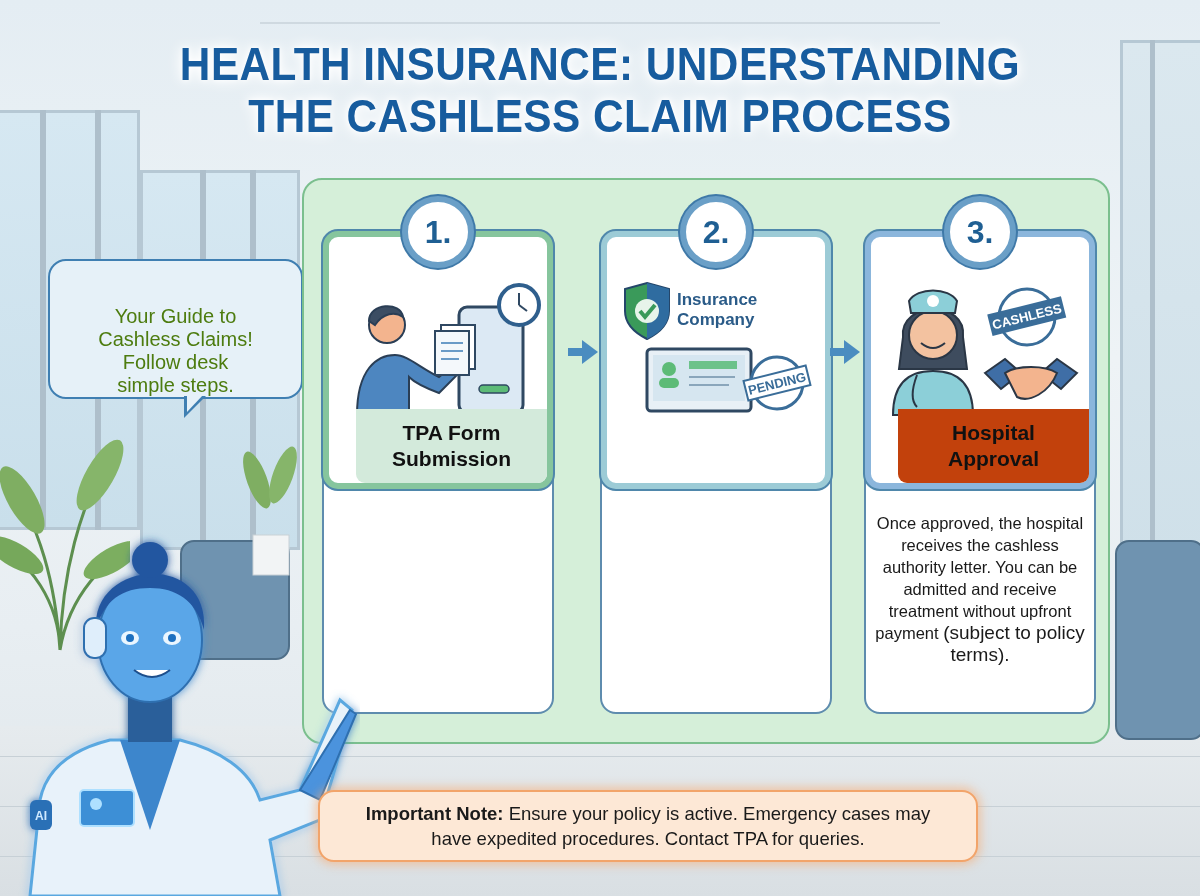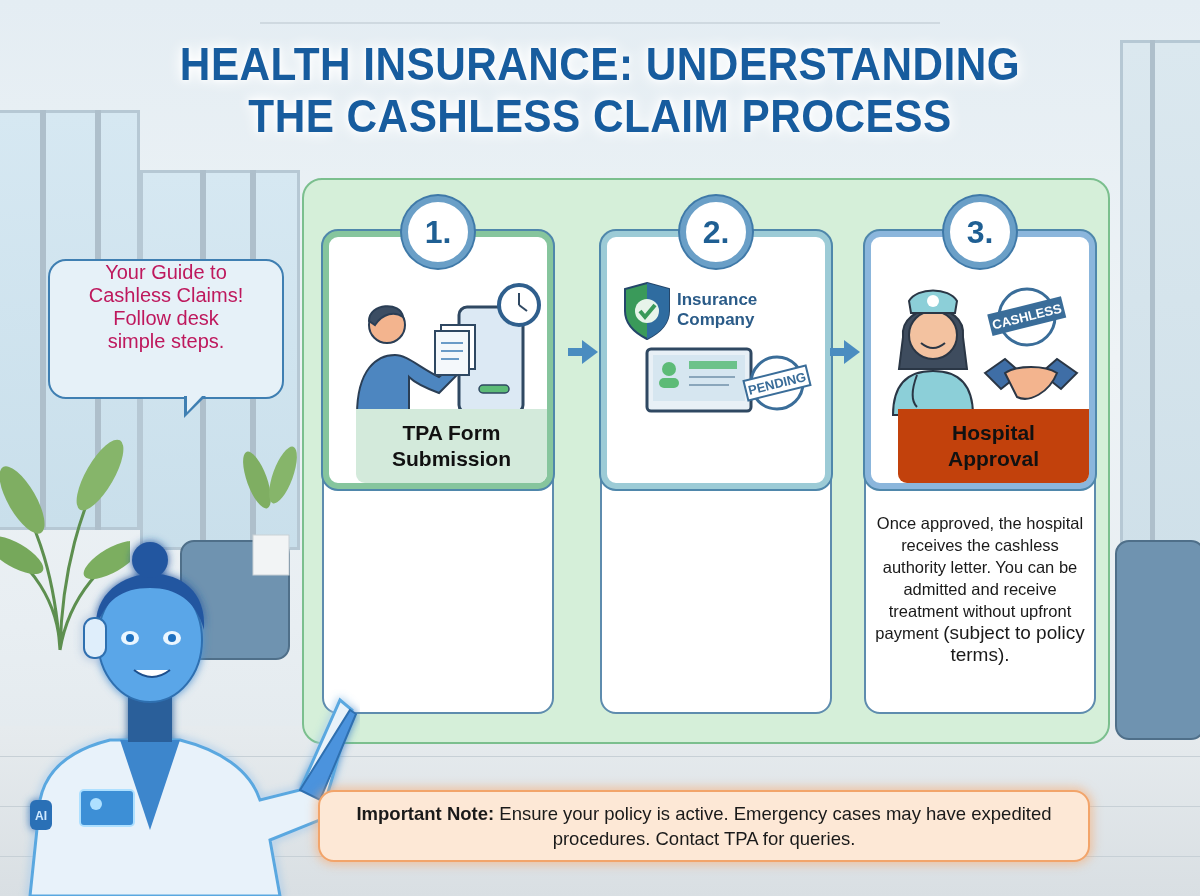--- a/index.html
+++ b/index.html
@@ -22,24 +22,24 @@
 
   .title {
     position: absolute; left: 0; right: 0; top: 38px; text-align: center;
     font-family: "Liberation Sans", sans-serif; font-weight: bold;
     font-size: 46px; line-height: 52px; color: #175c9e; letter-spacing: 0.5px;
     text-shadow: 0 0 6px #fff, 0 0 12px #fff, 0 0 18px #fff;
     transform: scaleX(0.92);
   }
 
   .speech {
-    position: absolute; left: 48px; top: 259px; width: 236px; height: 140px;
+    position: absolute; left: 48px; top: 259px; width: 255px; height: 140px;
     background: #e6f1f8; border: 2.5px solid #3f7fb2; border-radius: 18px;
-    display: flex; align-items: flex-start; justify-content: center; text-align: center;
-    font-size: 20px; line-height: 23px; color: #be185d;
+    display: flex; align-items: flex-end; justify-content: center; text-align: center;
+    font-size: 20px; line-height: 23px; color: #4d7c0f;
   }
   .speech-tail {
     position: absolute; left: 184px; top: 396px; width: 0; height: 0;
     border-left: 0 solid transparent; border-right: 22px solid transparent;
     border-top: 22px solid #3f7fb2;
   }
   .speech-tail-inner {
     position: absolute; left: 187px; top: 395px; width: 0; height: 0;
     border-right: 16px solid transparent; border-top: 17px solid #e6f1f8;
   }
@@ -85,21 +85,21 @@
     font-weight: bold; font-size: 32px; color: #1f5f93;
   }
 
   .arrow {
     position: absolute; top: 340px; width: 30px; height: 24px;
   }
 
   .illus { position: absolute; left: 10px; right: 10px; top: 40px; height: 140px; }
 
   .note {
-    position: absolute; left: 318px; top: 790px; width: 772px; height: 72px;
+    position: absolute; left: 318px; top: 790px; width: 660px; height: 72px;
     background: #fde8d6; border: 2.5px solid #f2a46a; border-radius: 16px;
     box-shadow: 0 0 10px 3px rgba(250,170,110,0.55);
     display: flex; align-items: center; justify-content: center; text-align: center;
     font-size: 18.5px; line-height: 25px; color: #1a1a1a; padding: 0 30px;
   }
   .note b { font-weight: bold; }
 
   .assistant { position: absolute; left: 0; top: 500px; width: 360px; height: 396px; }
 </style>
 </head>

